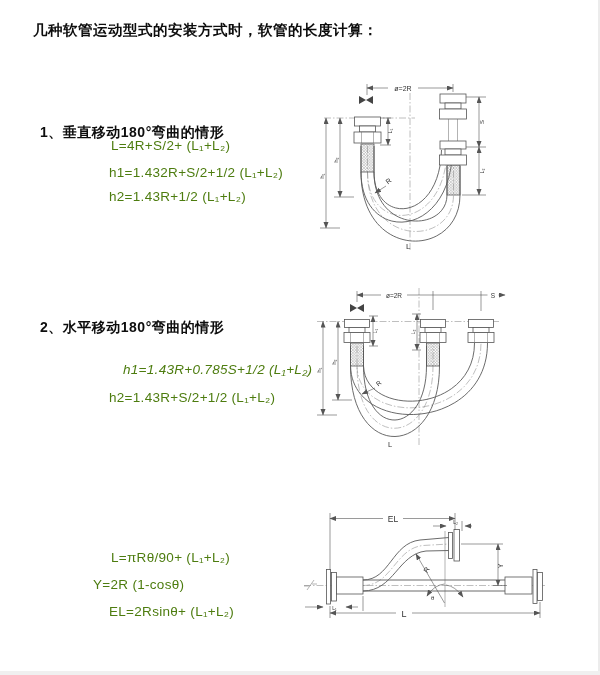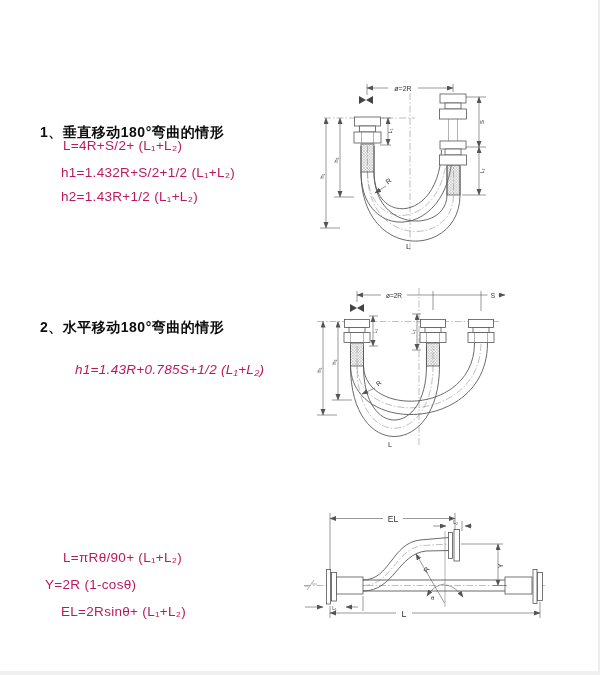--- a/index.html
+++ b/index.html
@@ -15,22 +15,22 @@
     position:absolute;left:33px;top:21px;
     font-size:14.5px;font-weight:600;letter-spacing:.5px;color:#0d0d0d;
     white-space:nowrap;
   }
   .sec-heading{
     position:absolute;font-size:14px;font-weight:600;letter-spacing:.5px;color:#0d0d0d;
     white-space:nowrap;
     margin-top:13px;
   }
   .formula{
-    position:absolute;font-size:13.5px;font-weight:400;color:#be185d;
-    letter-spacing:.3px;white-space:nowrap;
+    position:absolute;font-size:13.5px;font-weight:400;color:#4d7c0f;
+    letter-spacing:.3px;white-space:nowrap;margin-left:48px;
   }
   #h1{left:40px;top:111px;} #f11{left:63px;top:138px;} #f12{left:61px;top:165px;} #f13{left:61px;top:189px;}
   #h2{left:40px;top:306px;} #f21{left:63px;top:334px;} #f22{left:75px;top:362px;font-style:italic;} #f23{left:61px;top:390px;}
   #h3{left:42px;top:522px;} #f31{left:63px;top:550px;} #f32{left:45px;top:577px;} #f33{left:61px;top:604px;}
   svg{position:absolute;}
   #svg1{left:310px;top:70px;}
   #svg2{left:310px;top:272px;}
   #svg3{left:300px;top:500px;}
   svg .hose{fill:none;stroke:#5a5a5a;stroke-width:.9;}
   svg .cl{fill:none;stroke:#8a8a8a;stroke-width:.55;stroke-dasharray:7 2 1.5 2;}
@@ -39,28 +39,30 @@
   svg .hatch{stroke:#555;stroke-width:.8;}
   svg .thin{fill:none;stroke:#666;stroke-width:.5;}
   svg text{fill:#333;font-family:"Liberation Sans","DejaVu Sans",sans-serif;}
   svg .wbg{fill:#fff;stroke:none;}
 </style>
 </head>
 <body>
 
 <div class="page">
 
+  <div class="title">几种软管运动型式的安装方式时，软管的长度计算：</div>
 
   <div id="h1" class="sec-heading">1、垂直移动180°弯曲的情形</div>
   <div id="f11" class="formula">L=4R+S/2+ (L₁+L₂)</div>
   <div id="f12" class="formula">h1=1.432R+S/2+1/2 (L₁+L₂)</div>
   <div id="f13" class="formula">h2=1.43R+1/2 (L₁+L₂)</div>
 
   <div id="h2" class="sec-heading">2、水平移动180°弯曲的情形</div>
   <div id="f22" class="formula">h1=1.43R+0.785S+1/2 (L₁+L₂)</div>
+  <div id="f23" class="formula">h2=1.43R+S/2+1/2 (L₁+L₂)</div>
 
   <div id="f31" class="formula">L=πRθ/90+ (L₁+L₂)</div>
   <div id="f32" class="formula">Y=2R (1-cosθ)</div>
   <div id="f33" class="formula">EL=2Rsinθ+ (L₁+L₂)</div>
 
   <svg id="svg1" width="285" height="192" viewBox="310 70 285 192">
     <defs>
       <marker id="arr1" markerWidth="7" markerHeight="6" refX="6" refY="2.5" orient="auto-start-reverse" markerUnits="userSpaceOnUse">
         <path d="M0,0 L6.5,2.5 L0,5 Z" fill="#555"></path>
       </marker>

